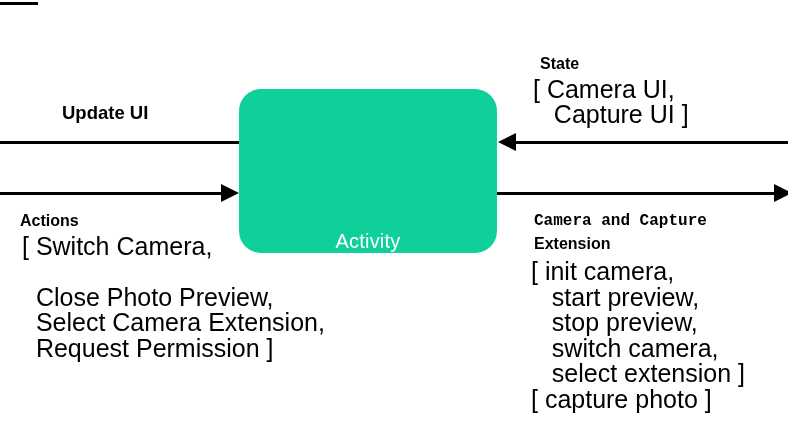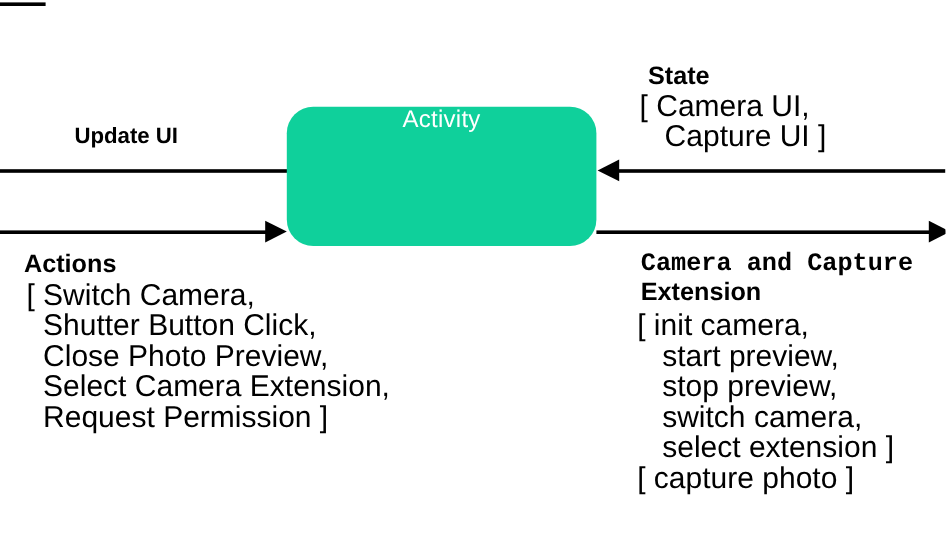--- a/index.html
+++ b/index.html
@@ -27,25 +27,25 @@
     height: 3px;
     background: #000000;
   }
 
   
   .activity-box {
     position: absolute;
     left: 239px;
     top: 89px;
     width: 258px;
-    height: 116px;
+    height: 164px;
     background: #0fd09b;
     border-radius: 22px;
     display: flex;
-    align-items: flex-start;
+    align-items: flex-end;
     justify-content: center;
   }
   .activity-label {
     color: #ffffff;
     font-size: 20px;
     font-weight: 400;
     letter-spacing: 0.2px;
   }
 
   
@@ -71,21 +71,21 @@
   }
 
   
   .tblock {
     position: absolute;
     white-space: pre;
     color: #000000;
   }
   .heading {
     font-weight: bold;
-    font-size: 21px;
+    font-size: 16px;
     line-height: 22px;
   }
   .listtext {
     font-weight: 400;
     font-size: 25px;
     line-height: 25.5px;
   }
   .inline-label {
     position: absolute;
     font-weight: bold;
@@ -116,21 +116,20 @@
   <div class="activity-box">
     <span class="activity-label">Activity</span>
   </div>
 
   <div class="tblock heading" style="left:540px; top:53px;">State</div>
   <div class="tblock listtext" style="left:533px; top:77px;">[ Camera UI,</div>
   <div class="tblock listtext" style="left:533px; top:102px;">   Capture UI ]</div>
 
   <div class="tblock heading" style="left:20px; top:210px;">Actions</div>
   <div class="tblock listtext" style="left:22px; top:234px;">[ Switch Camera,</div>
-  <div class="tblock listtext" style="left:22px; top:259px;">  Shutter Button Click,</div>
   <div class="tblock listtext" style="left:22px; top:285px;">  Close Photo Preview,</div>
   <div class="tblock listtext" style="left:22px; top:310px;">  Select Camera Extension,</div>
   <div class="tblock listtext" style="left:22px; top:336px;">  Request Permission ]</div>
 
   <div class="tblock heading" style="left:534px; top:210px;font-family:Liberation Mono, monospace;">Camera and Capture</div>
   <div class="tblock heading" style="left:534px; top:233px;">Extension</div>
   <div class="tblock listtext" style="left:531px; top:259px;">[ init camera,</div>
   <div class="tblock listtext" style="left:531px; top:285px;">   start preview,</div>
   <div class="tblock listtext" style="left:531px; top:310px;">   stop preview,</div>
   <div class="tblock listtext" style="left:531px; top:336px;">   switch camera,</div>

